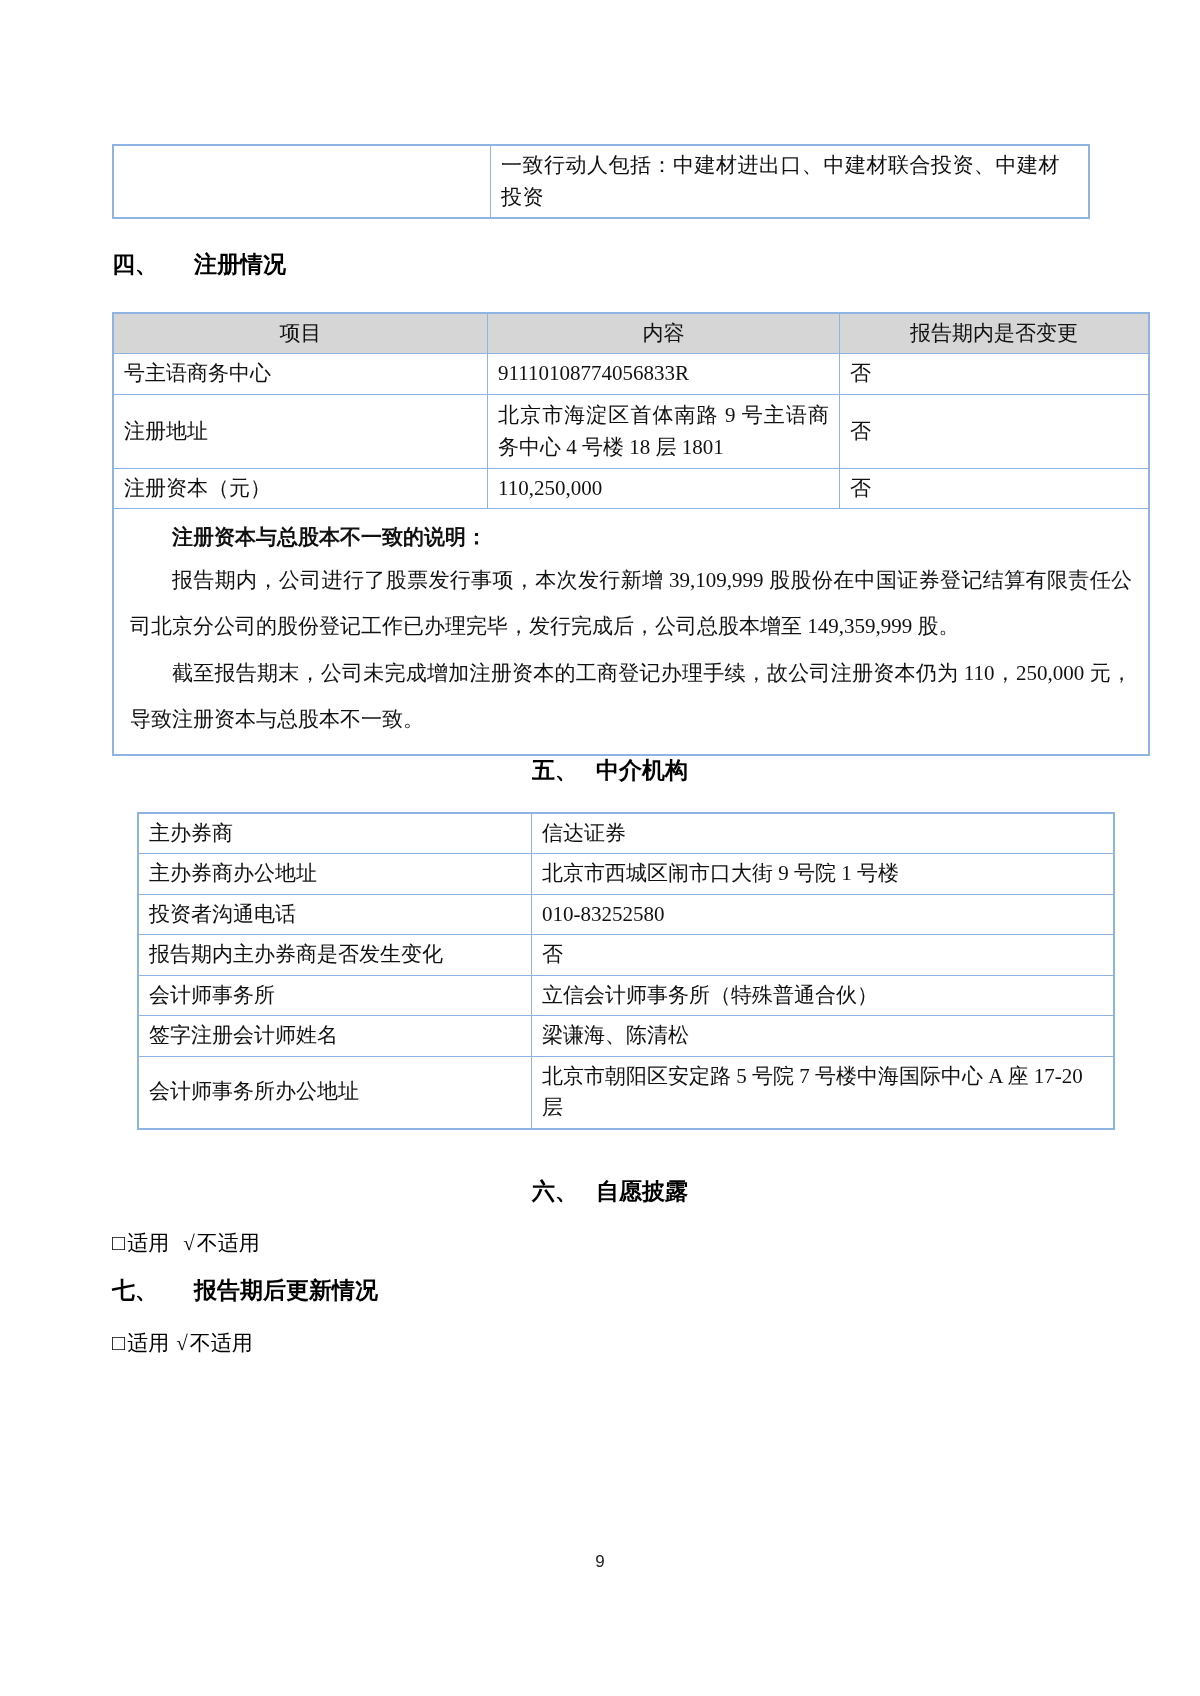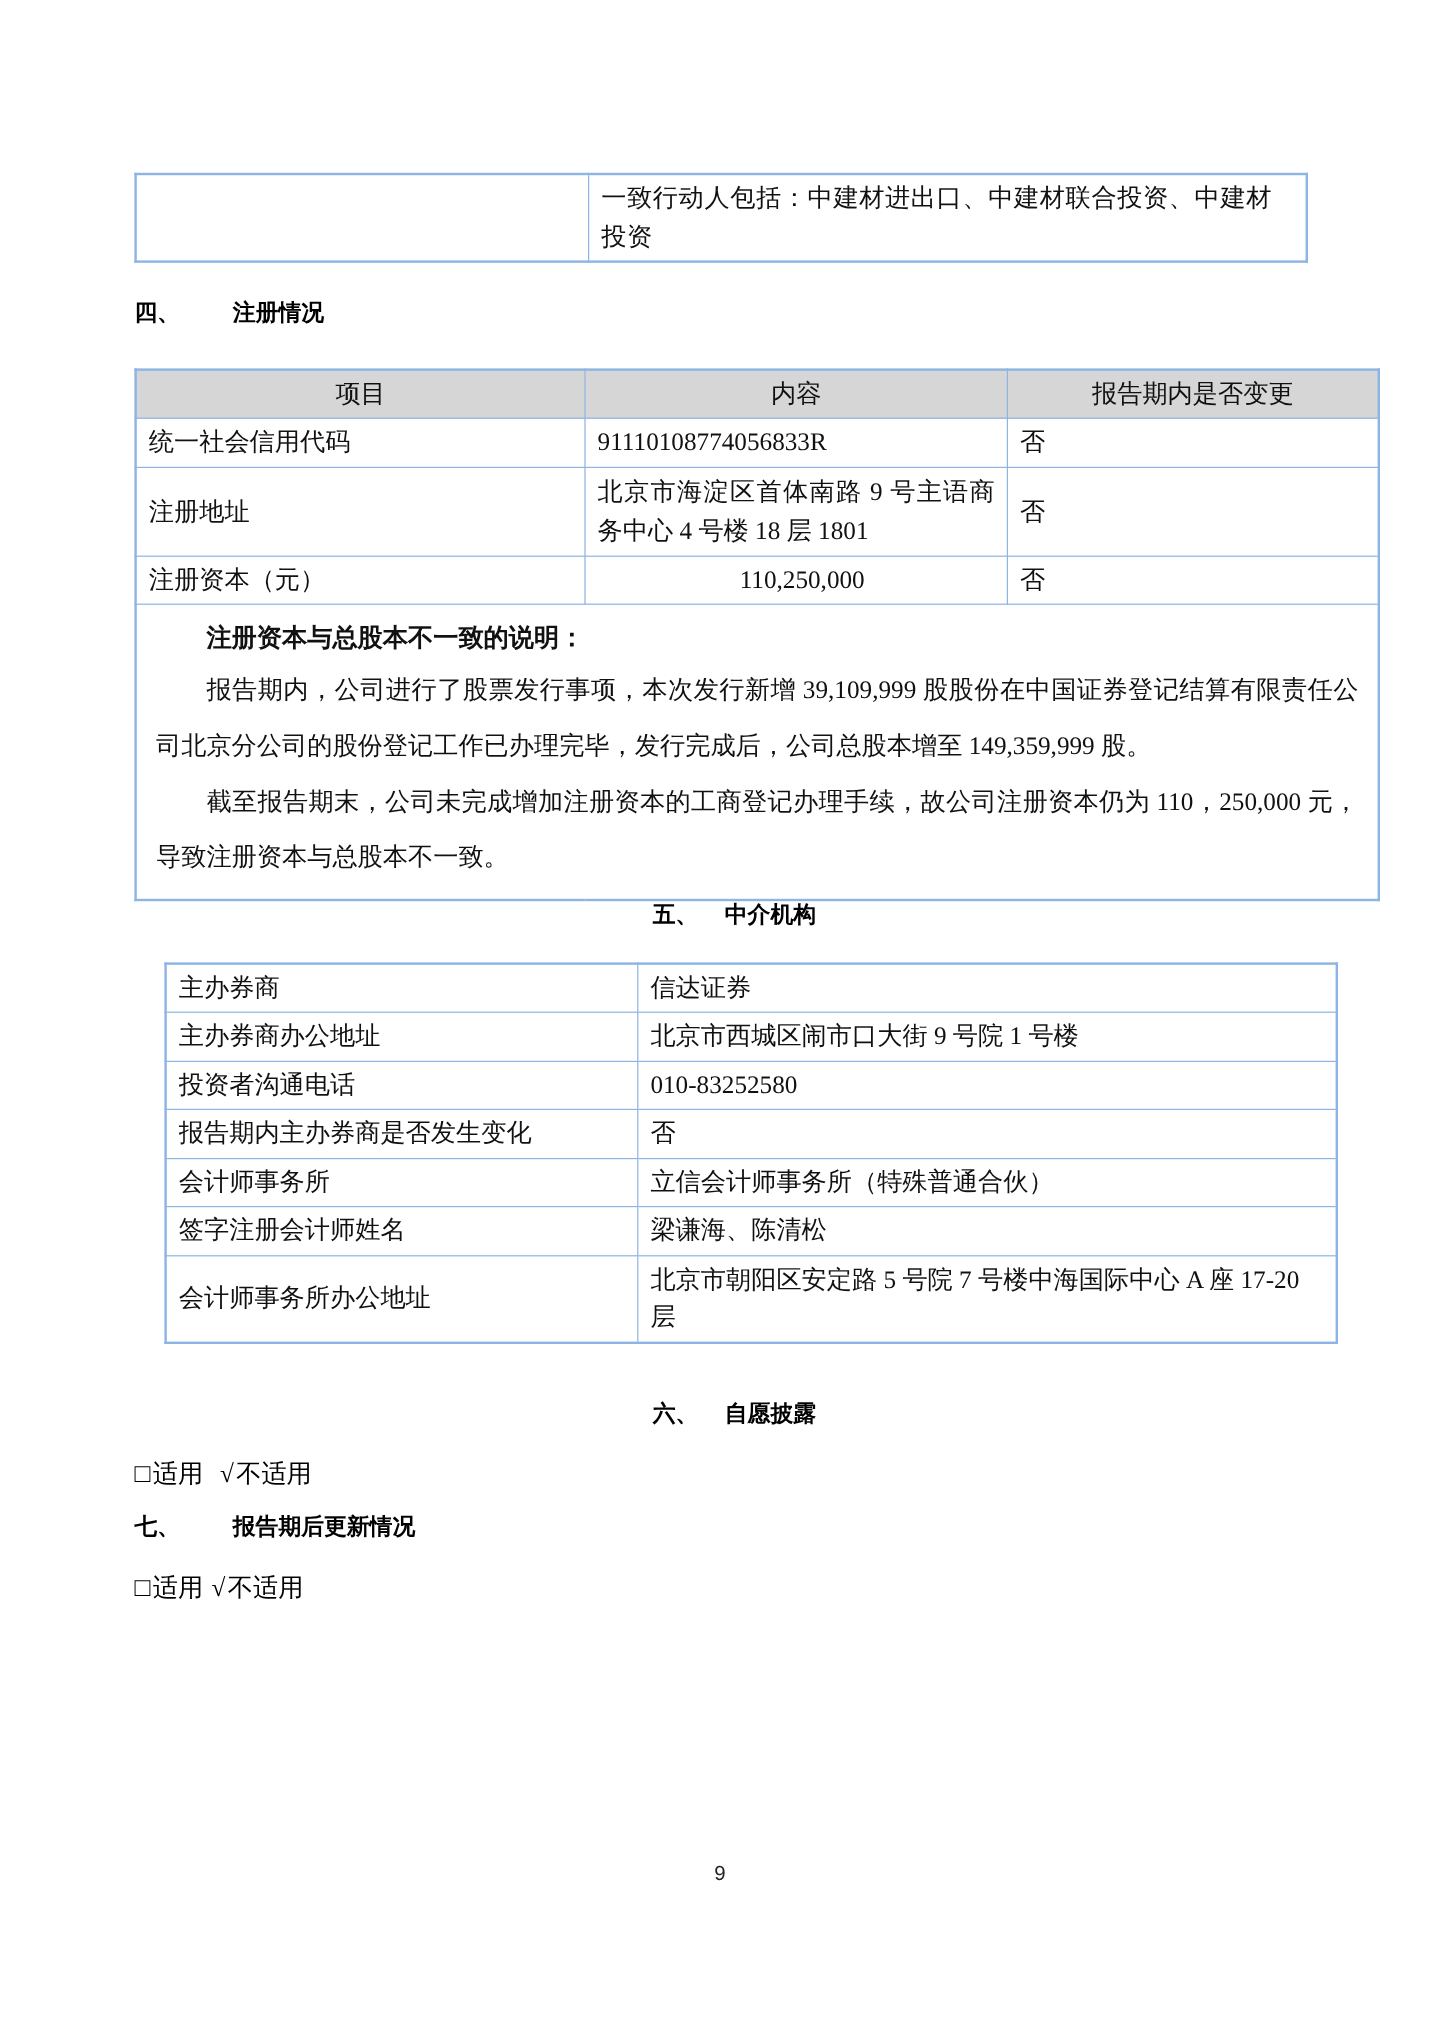--- a/index.html
+++ b/index.html
@@ -16,36 +16,36 @@
   table.tbl td{border:1px solid #8DB4E2;padding:4px 10px;vertical-align:middle;
     line-height:1.5;}
   
   .top-tbl{margin-top:144px;}
   .top-tbl td{height:29px;}
   .top-tbl .c1{width:356px;}
   .top-tbl .c2{letter-spacing:0.5px;}
 
   
   .heading{font-family:"Liberation Sans","DejaVu Sans",sans-serif;
-    font-weight:bold;font-size:19px;line-height:1.25;color:#000;}
+    font-weight:bold;font-size:23px;line-height:1.25;color:#000;}
   .heading .hnum{display:inline-block;width:82px;}
   .h4{margin-top:31px;}
   .h5{text-align:center;}
   .h6{margin-top:47px;text-align:center;}
   .h7{margin-top:17px;}
 
   
   .reg-tbl{margin-top:33px;border-radius:16px;}
   .reg-tbl .col1{width:353px;}
   .reg-tbl .col2{width:331px;}
   .reg-tbl .col3{width:288px;}
   .reg-tbl tr.hdr td{background:#D6D6D6;text-align:center;height:28px;}
   .reg-tbl td{height:27px;}
   .reg-tbl td.addr{line-height:1.55;text-align:justify;}
-  .reg-tbl td.num{text-align:center;padding-right:0;}
+  .reg-tbl td.num{text-align:left;padding-right:0;}
   .note-cell{padding:8px 16px 12px 16px !important;}
   .note-title{font-family:"Liberation Sans","DejaVu Sans",sans-serif;
     font-weight:bold;text-indent:2em;line-height:1.9;margin:0;}
   .note-p{margin:0;text-indent:2em;text-align:justify;line-height:2.2;}
 
   
   .mid-tbl{margin-top:27px;margin-left:25px;}
   .mid-tbl .col1{width:372px;}
   .mid-tbl td{height:24px;line-height:1.3;}
 
@@ -78,21 +78,21 @@
   </div>
 
   <table class="tbl reg-tbl">
     <tbody>
         <tr class="hdr">
       <td class="col1">项目</td>
       <td class="col2">内容</td>
       <td class="col3">报告期内是否变更</td>
     </tr>
     <tr>
-      <td>统一社会信用代码</td>
+      <td>号主语商务中心</td>
       <td>91110108774056833R</td>
       <td>否</td>
     </tr>
     <tr>
       <td>注册地址</td>
       <td class="addr">北京市海淀区首体南路 9 号主语商务中心 4 号楼 18 层 1801</td>
       <td>否</td>
     </tr>
     <tr>
       <td>注册资本（元）</td>

